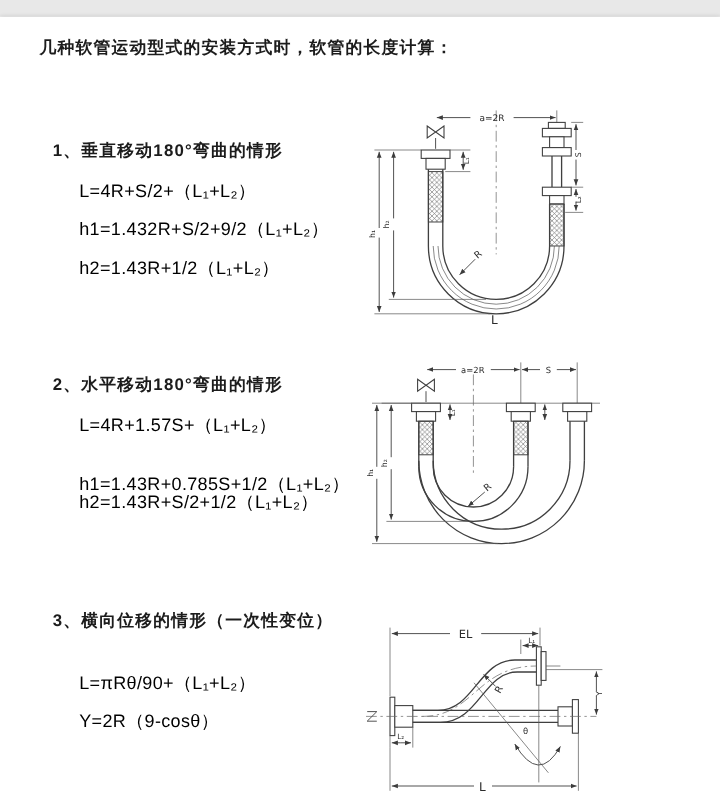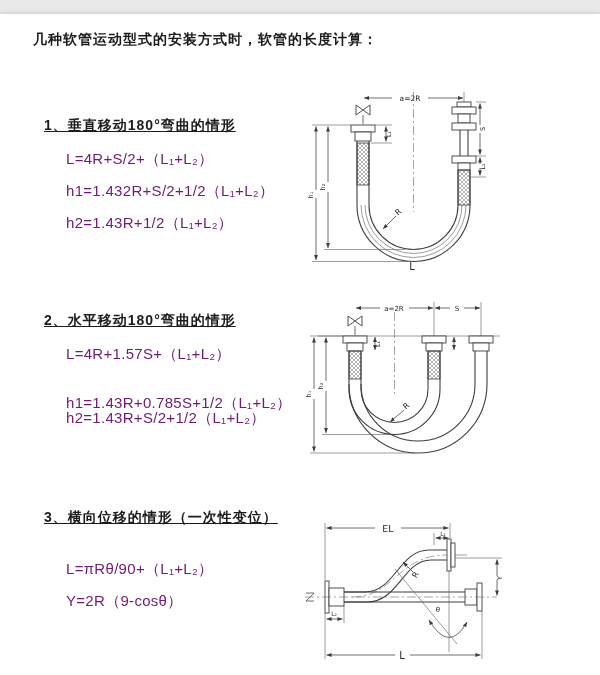--- a/index.html
+++ b/index.html
@@ -7,25 +7,25 @@
     position:relative;width:600px;height:675px;background:#ffffff;
     font-family:"Liberation Sans","DejaVu Sans",sans-serif;color:#222;
     overflow:hidden;margin:14px auto;box-shadow:0 0 4px rgba(0,0,0,.2);
   }
   .page-title{
     position:absolute;left:33px;top:17px;font-size:14px;font-weight:bold;
     letter-spacing:1px;color:#1c1c1c;white-space:nowrap;
   }
   .sec-heading{
     position:absolute;left:44px;font-size:14px;font-weight:bold;
-    letter-spacing:1px;color:#1c1c1c;white-space:nowrap;text-decoration:underline;
+    letter-spacing:1px;color:#1c1c1c;white-space:nowrap;
   }
   .formula{
     position:absolute;left:66px;font-size:15px;font-weight:500;
-    color:#701a75;white-space:nowrap;letter-spacing:.3px;
+    color:#000000;white-space:nowrap;letter-spacing:.3px;
   }
   #h1-s1{top:103px}
   #f-1-0{top:136px}#f-1-1{top:168px}#f-1-2{top:200px}
   #h1-s2{top:298px}
   #f-2-0{top:331px}#f-2-1{top:380px}#f-2-2{top:395px}
   #h1-s3{top:495px}
   #f-3-0{top:546px}#f-3-1{top:578px}#f-3-2{top:610px}
   svg{position:absolute;overflow:visible;}
   #dia1{left:300px;top:66px;}
   #dia2{left:300px;top:280px;}
@@ -39,21 +39,21 @@
 </style>
 </head>
 <body>
 
 <div class="page">
 
   <div class="page-title">几种软管运动型式的安装方式时，软管的长度计算：</div>
 
   <div class="sec-heading" id="h1-s1">1、垂直移动180°弯曲的情形</div>
   <div class="formula" id="f-1-0">L=4R+S/2+（L₁+L₂）</div>
-  <div class="formula" id="f-1-1">h1=1.432R+S/2+1/2（L₁+L₂）</div>
+  <div class="formula" id="f-1-1">h1=1.432R+S/2+9/2（L₁+L₂）</div>
   <div class="formula" id="f-1-2">h2=1.43R+1/2（L₁+L₂）</div>
 
   <div class="sec-heading" id="h1-s2">2、水平移动180°弯曲的情形</div>
   <div class="formula" id="f-2-0">L=4R+1.57S+（L₁+L₂）</div>
   <div class="formula" id="f-2-1">h1=1.43R+0.785S+1/2（L₁+L₂）</div>
   <div class="formula" id="f-2-2">h2=1.43R+S/2+1/2（L₁+L₂）</div>
 
   <div class="sec-heading" id="h1-s3">3、横向位移的情形（一次性变位）</div>
   <div class="formula" id="f-3-0">L=πRθ/90+（L₁+L₂）</div>
   <div class="formula" id="f-3-1">Y=2R（9-cosθ）</div>

